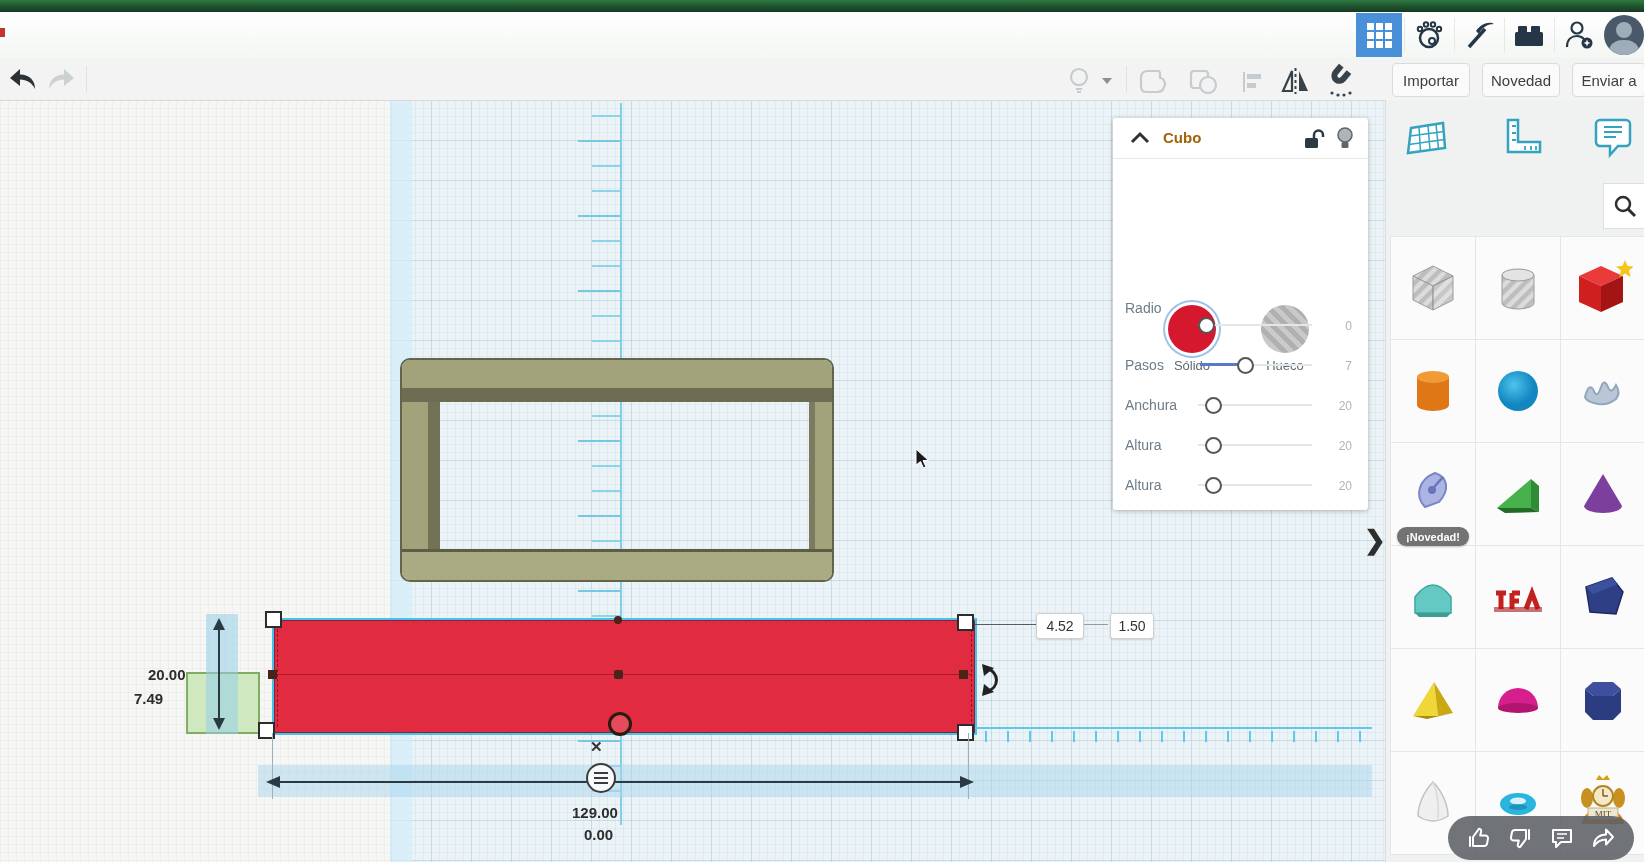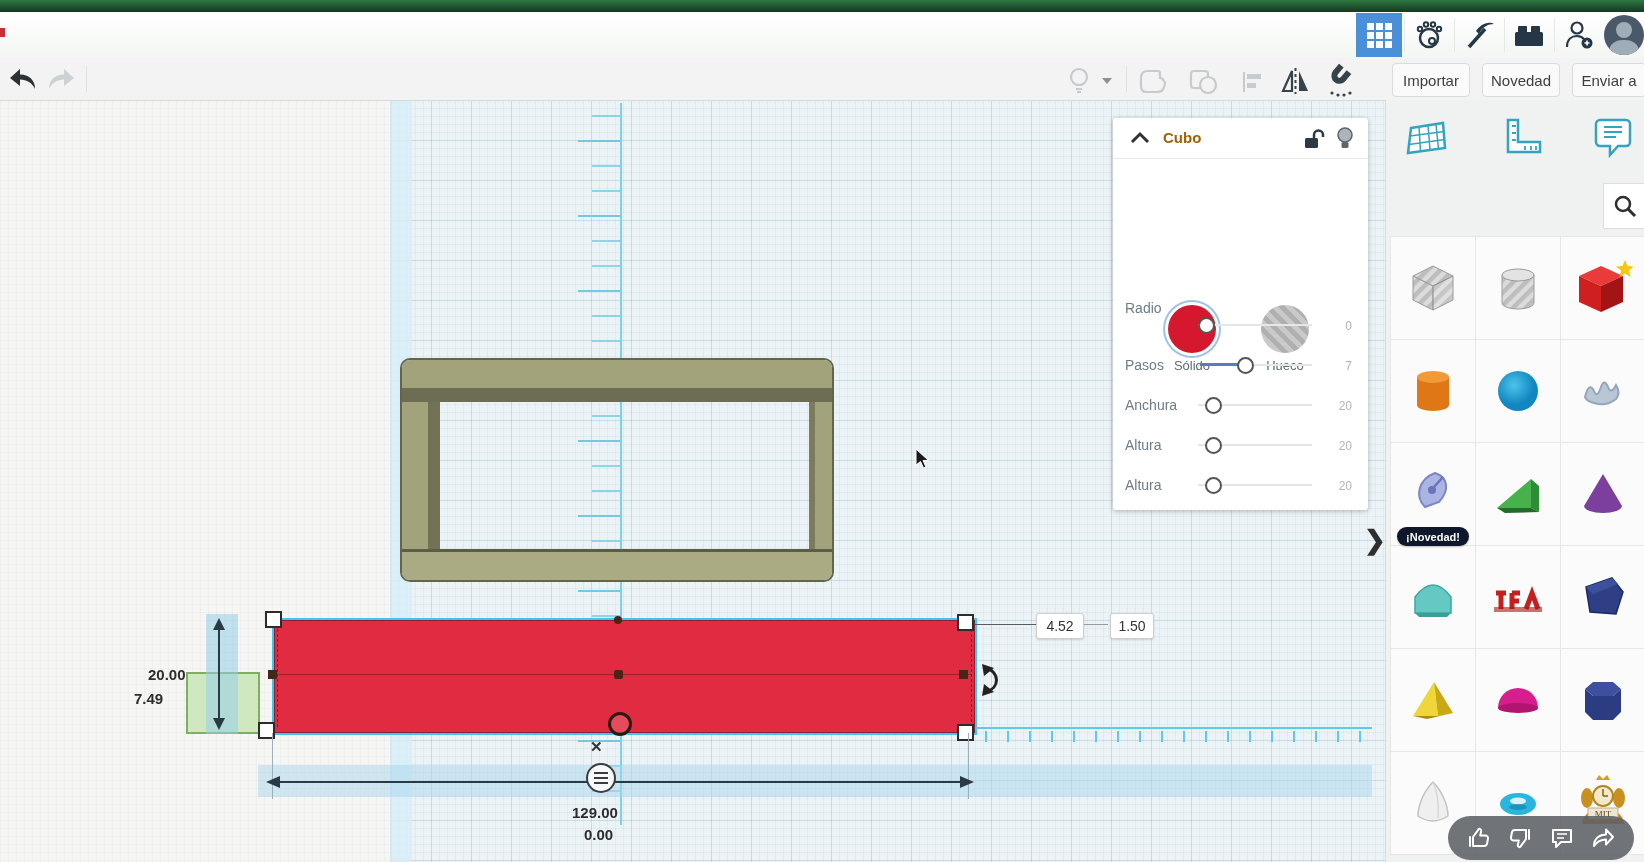--- a/index.html
+++ b/index.html
@@ -87,21 +87,21 @@
   .panel{left:1385px;top:100px;width:259px;height:762px;background:#f0f1f1;border-left:1px solid #dadcdc;}
   .select-box{position:absolute;left:7px;top:83px;width:206px;height:44px;background:#fff;
     border:1px solid #dddfdf;display:flex;align-items:center;}
   .select-box span{font-size:15px;color:#5a6a75;margin-left:10px;flex:1;}
   .search-box{position:absolute;left:217px;top:83px;width:42px;height:44px;background:#fff;
     border:1px solid #dddfdf;display:flex;align-items:center;justify-content:center;}
   .cells{position:absolute;left:5px;top:137px;width:255px;height:618px;
     display:grid;grid-template-columns:repeat(3,85px);grid-auto-rows:103px;}
   .cell{background:#fbfbfb;border:1px solid #e5e6e6;margin:-1px 0 0 -1px;
     display:flex;align-items:center;justify-content:center;position:relative;}
-  .badge{left:1397px;top:527px;width:72px;height:19px;background:#0f172a;border-radius:10px;
+  .badge{left:1397px;top:527px;width:72px;height:19px;background:#737373;border-radius:10px;
     color:#fff;font-size:11px;font-weight:bold;display:flex;align-items:center;justify-content:center;
     box-shadow:0 1px 2px rgba(0,0,0,.25);z-index:5;}
   .expand{left:1364px;top:525px;font-size:26px;font-weight:bold;color:#2e2e2e;}
   
   .overlay-pill{left:1448px;top:816px;width:186px;height:44px;border-radius:22px;
     background:rgba(92,97,102,.88);display:flex;align-items:center;justify-content:space-around;padding:0 10px;box-sizing:border-box;}
   .sort-arrows{position:absolute;right:12px;top:13px;display:flex;flex-direction:column;gap:3px;}
   .sort-arrows b{width:0;height:0;border-left:5px solid transparent;border-right:5px solid transparent;}
   .up{border-bottom:6px solid #444;}
   .down{border-top:6px solid #444;}

